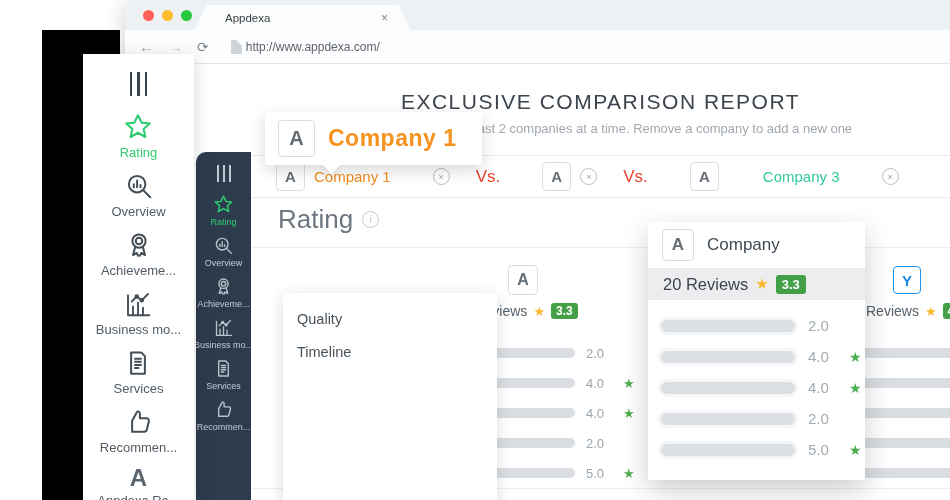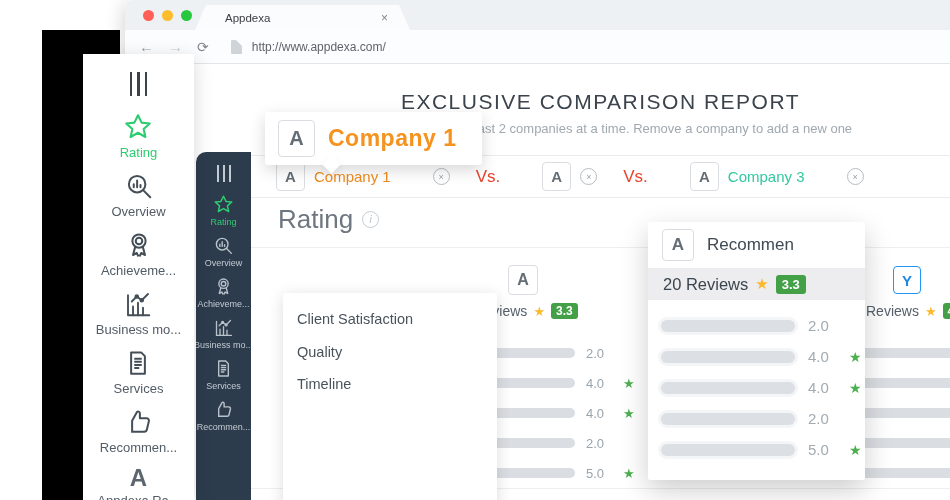--- a/index.html
+++ b/index.html
@@ -24,37 +24,37 @@
   .tab-title{margin-left:30px;font-size:11.5px;color:#3c4043;flex:1;}
   .tab-close{margin-right:22px;font-size:12px;color:#80868b;cursor:default;}
   .urlbar{position:absolute;left:0;top:30px;right:0;height:33px;background:#fcfdfe;
           border-bottom:1px solid #e3e6e9;display:flex;align-items:center;}
   .nav-ic{font-size:15px;color:#9aa0a6;margin-left:14px;line-height:1;}
   .nav-ic.fwd{color:#c7ccd1;}
   .nav-ic.rel{font-size:14px;color:#80868b;}
   .page-ic{width:11px;height:14px;background:#cfd4d9;margin-left:22px;position:relative;border-radius:1px;}
   .page-ic:before{content:"";position:absolute;right:0;top:0;border:3px solid #fcfdfe;
                   border-left-color:transparent;border-bottom-color:transparent;}
-  .url-text{margin-left:10px;font-size:12px;color:#5f6368;}
+  .url-text{margin-left:4px;font-size:12px;color:#5f6368;}
 
   
   .pg-title{left:126px;right:0;top:90px;text-align:center;font-size:21px;letter-spacing:1.5px;
             color:#3b434c;}
   .pg-sub{left:126px;right:0;top:121px;text-align:center;font-size:13px;color:#a0a8b0;}
 
   .compare-bar{left:126px;right:0;top:155px;height:43px;background:#fff;
                border-top:1px solid #e9ebed;border-bottom:1px solid #e9ebed;
                display:flex;align-items:center;padding-left:25px;box-sizing:border-box;}
   .alogo{display:flex;align-items:center;justify-content:center;background:#fff;
          border:1px solid #d9dde1;border-radius:4px;font-weight:900;color:#646d75;}
   .cb-logo{width:27px;height:27px;font-size:15px;margin-right:9px;}
   .cb-name{font-size:15px;margin-right:42px;}
   .cb-name.c1{color:#ef8b1d;}
   .cb-name.c2{color:#29a5e1;}
-  .cb-name.c3{color:#33c89f;}
+  .cb-name.c3{color:#33c89f;margin-left:35px;}
   .rm{width:15px;height:15px;border:1px solid #b6bdc3;border-radius:50%;color:#9aa2a9;
       font-size:9px;display:flex;align-items:center;justify-content:center;margin-right:26px;}
   .vs{font-size:17px;color:#e8432d;margin-right:42px;}
 
   .sec-title{left:153px;top:204px;font-size:26px;color:#6e7780;display:flex;align-items:center;gap:9px;}
   .info-ic{width:15px;height:15px;border:1px solid #c2ccd4;border-radius:50%;color:#b4bfc8;
            font-size:10px;display:flex;align-items:center;justify-content:center;font-style:italic;}
   .divider{left:126px;right:0;height:1px;background:#eceef0;}
 
   
@@ -262,29 +262,28 @@
       </div>
       <div class="bar-row">
         <span class="track t3"><span class="fill" style="width: 40%;"></span></span>
       </div>
       <div class="bar-row">
         <span class="track t3"><span class="fill" style="width: 57%;"></span></span>
       </div>
     </div>
 
     <div class="abs metric-card">
-      <div class="metric-item">Client Satisfaction</div>
       <div class="metric-item">Quality</div>
       <div class="metric-item">Timeline</div>
     </div>
 
     <div class="abs popout">
       <div class="po-head">
         <span class="alogo po-logo">A</span>
-        <span class="po-title">Recommen</span>
+        <span class="po-title">Company</span>
       </div>
       <div class="po-band">
         <span>20 Reviews</span>
         <span class="star-y">★</span>
         <span class="badge">3.3</span>
       </div>
       <div class="po-rows">
         <div class="po-row">
           <span class="po-track"><span class="fill" style="width: 24%;"></span></span>
           <span class="po-val">2.0</span>

